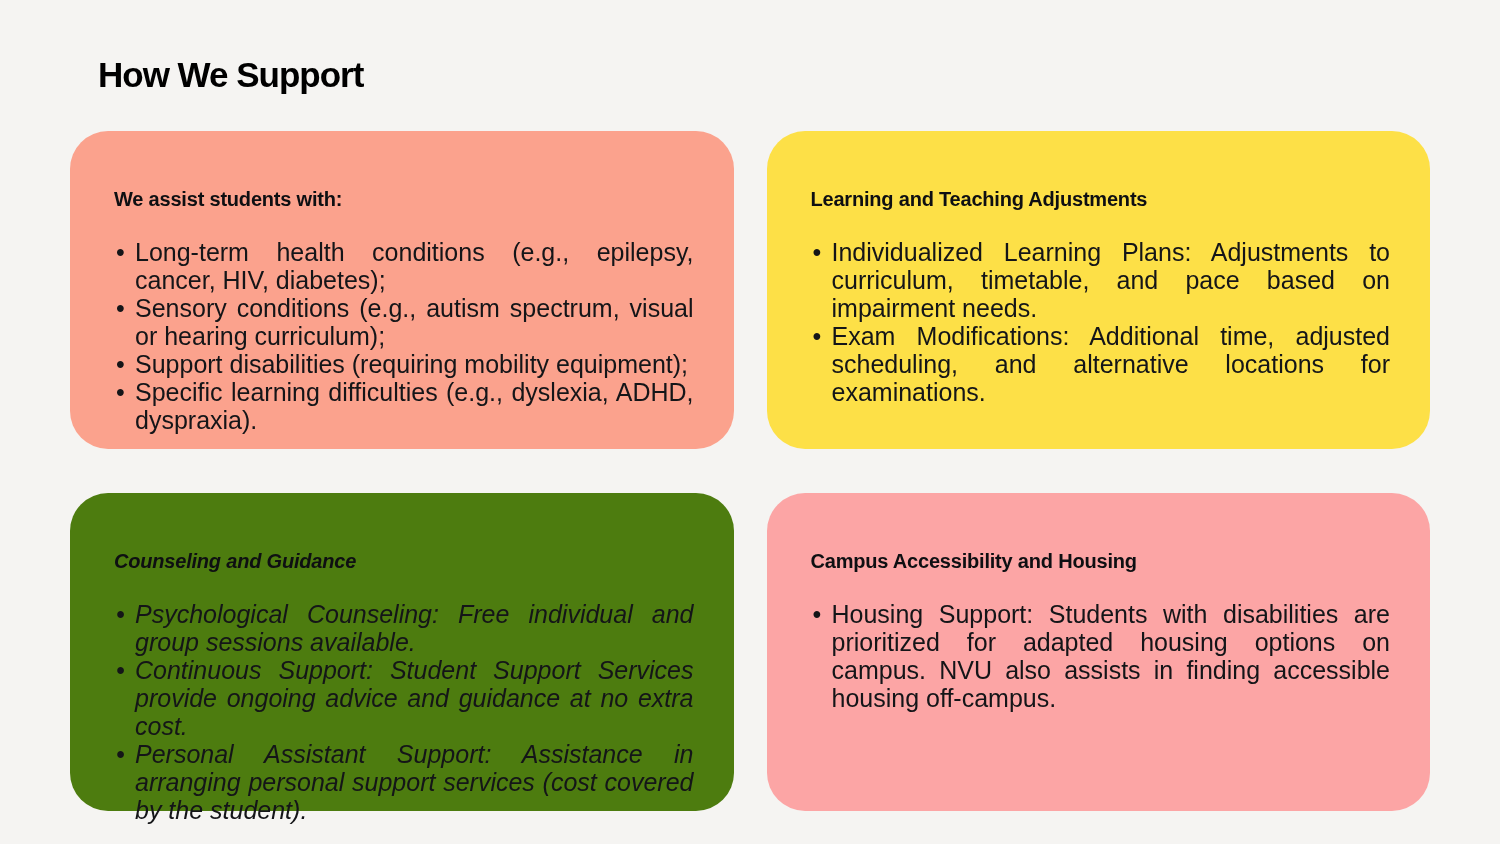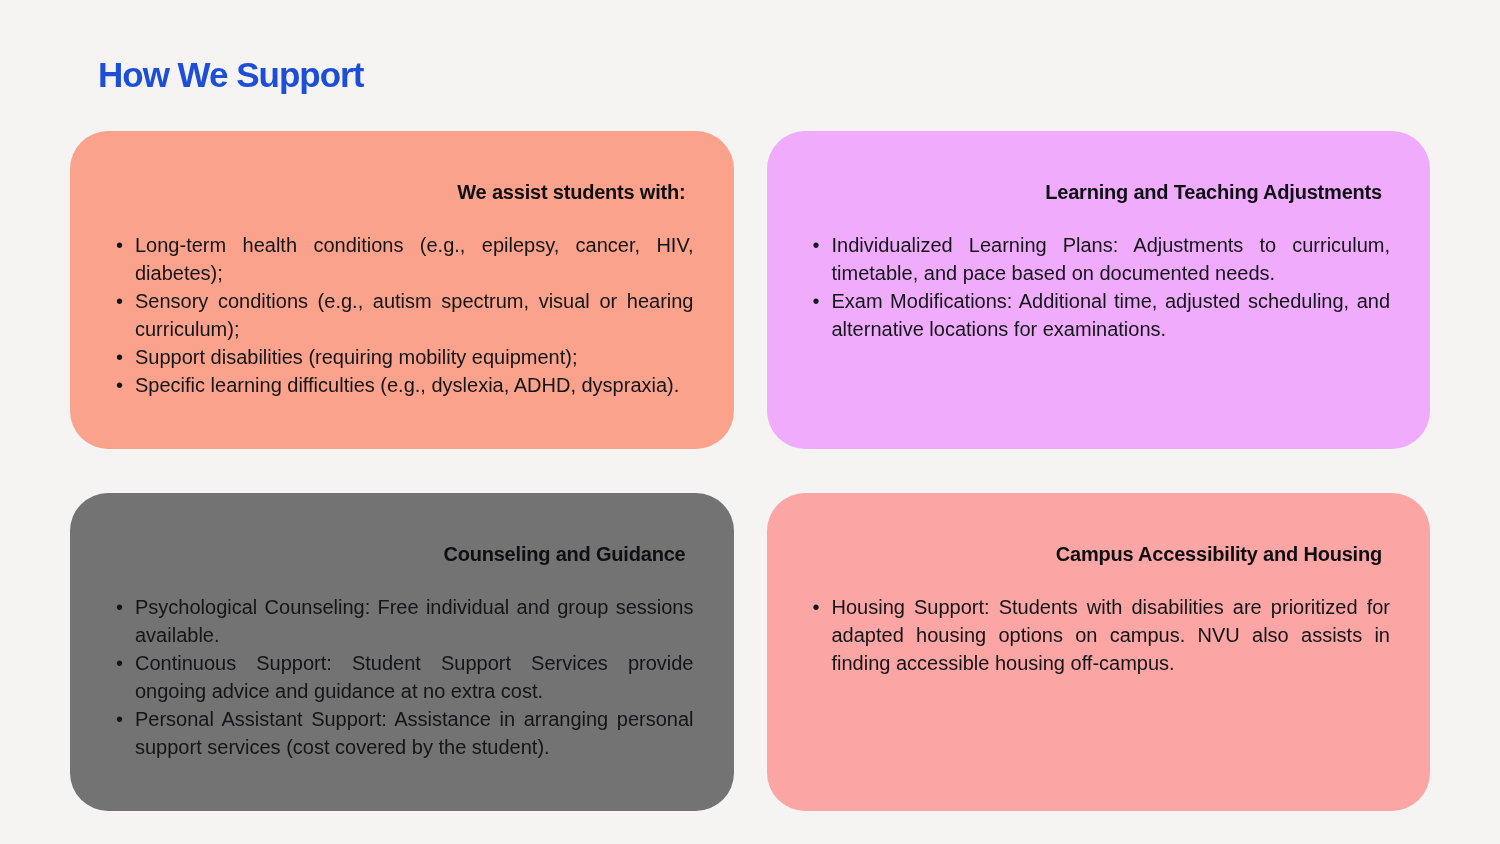--- a/index.html
+++ b/index.html
@@ -34,73 +34,72 @@
     column-gap: 33px;
     row-gap: 44px;
     grid-auto-rows: 318px;
   }
   .card {
     border-radius: 38px;
     box-sizing: border-box;
     padding: 42px 40px 0 29px;
   }
   .card-title {
-    margin: 8px;
+    margin: 15px;
     font-size: 20px;
     font-weight: 700;
     color: #0E0F12;
     letter-spacing: -0.2px;
-    text-align: right;
   }
   .card-list {
     margin: 27px 0 0 0;
     padding: 0 0 0 17px;
     list-style: none;
   }
   .card-list li {
     position: relative;
     padding-left: 19px;
-    font-size: 20px;
+    font-size: 25px;
     line-height: 28px;
     text-align: justify;
     color: #141518;
   }
   .card-list li::before {
     content: "\2022";
     position: absolute;
     left: 0;
     top: 0;
   }
 </style>
 </head>
 <body style="background: rgb(245, 244, 242);">
 
-<h1 class="page-title" style="color: #1d4ed8;">How We Support</h1>
+<h1 class="page-title" style="color: #000000;">How We Support</h1>
 
 <div class="cards-grid">
 
   <section class="card" style="background: rgb(251, 162, 141);">
     <h2 class="card-title">We assist students with:</h2>
     <ul class="card-list">
       <li>Long-term health conditions (e.g., epilepsy, cancer, HIV, diabetes);</li>
       <li>Sensory conditions (e.g., autism spectrum, visual or hearing curriculum);</li>
       <li>Support disabilities (requiring mobility equipment);</li>
       <li>Specific learning difficulties (e.g., dyslexia, ADHD, dyspraxia).</li>
     </ul>
   </section>
 
-  <section class="card" style="background: #f0abfc;">
+  <section class="card" style="background: #fde047;">
     <h2 class="card-title">Learning and Teaching Adjustments</h2>
     <ul class="card-list">
-      <li>Individualized Learning Plans: Adjustments to curriculum, timetable, and pace based on documented needs.</li>
+      <li>Individualized Learning Plans: Adjustments to curriculum, timetable, and pace based on impairment needs.</li>
       <li>Exam Modifications: Additional time, adjusted scheduling, and alternative locations for examinations.</li>
     </ul>
   </section>
 
-  <section class="card" style="background: #737373;">
+  <section class="card" style="background: #4d7c0f; font-style: italic;">
     <h2 class="card-title">Counseling and Guidance</h2>
     <ul class="card-list">
       <li>Psychological Counseling: Free individual and group sessions available.</li>
       <li>Continuous Support: Student Support Services provide ongoing advice and guidance at no extra cost.</li>
       <li>Personal Assistant Support: Assistance in arranging personal support services (cost covered by the student).</li>
     </ul>
   </section>
 
   <section class="card" style="background: #fca5a5;">
     <h2 class="card-title">Campus Accessibility and Housing</h2>

